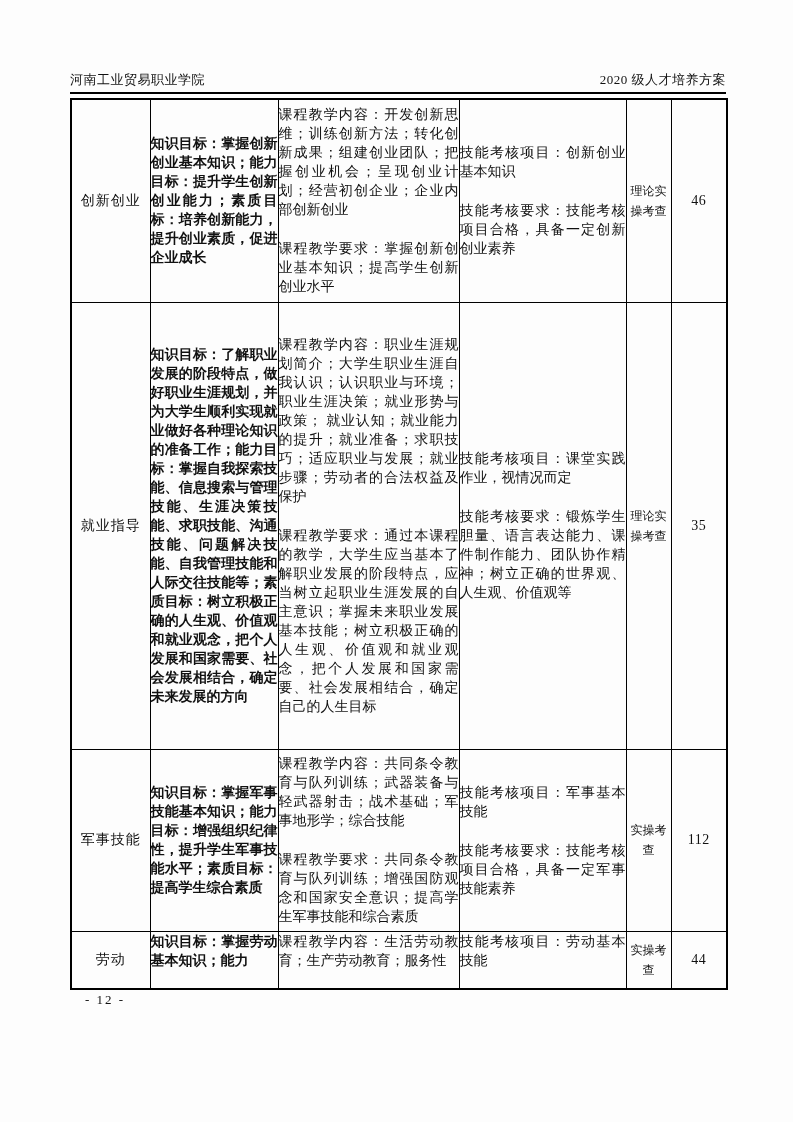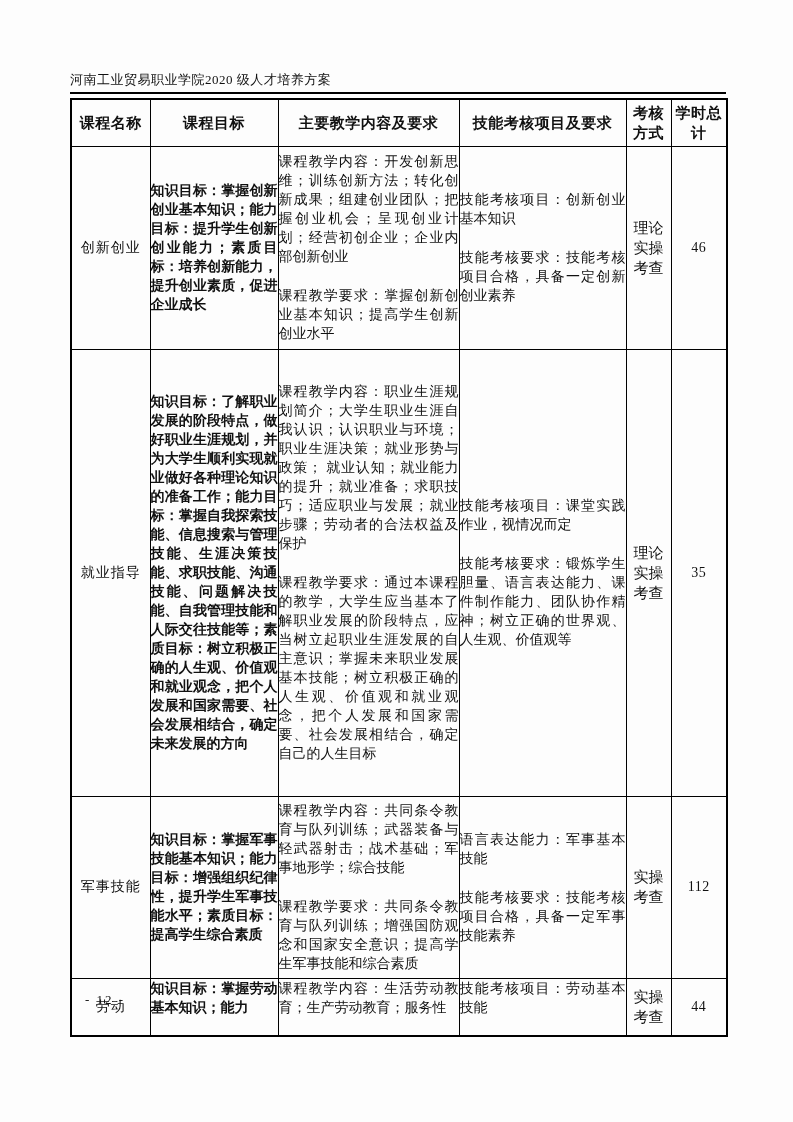--- a/index.html
+++ b/index.html
@@ -6,21 +6,21 @@
   body{
     width:793px;height:1122px;
     background:#fdfdfd;
     position:relative;
     font-family:"Liberation Serif","DejaVu Serif",serif;
     color:#111;
     overflow:hidden;
   }
   .page-header{
     position:absolute;left:70px;top:71px;width:656px;
-    display:flex;
+    display:flex;justify-content:space-between;
     font-size:13px;letter-spacing:0.5px;
   }
   .header-rule{
     position:absolute;left:70px;top:92px;width:656px;height:2px;background:#000;
   }
   table.main{
     position:absolute;left:70px;top:98px;width:656px;
     border-collapse:collapse;table-layout:fixed;
     border:2px solid #000;
   }
@@ -46,21 +46,21 @@
     vertical-align:middle;
     font-size:14px;line-height:19px;
     text-align:justify;text-justify:inter-character;
     word-break:break-all;
   }
   td.obj{padding:3px 5px;font-weight:bold;}
   td.content{padding:3px 6px;}
   td.assess{padding:3px 6px;}
   td.method{
     text-align:center;vertical-align:middle;
-    font-size:15px;line-height:20px;
+    font-size:12px;line-height:20px;
     word-break:break-all;padding:0 2px;
   }
   td.hours{
     text-align:center;vertical-align:middle;
     font-size:14px;letter-spacing:0.5px;
   }
   .p2{margin-top:20px;}
   tr.r4 td.obj, tr.r4 td.content, tr.r4 td.assess{
     vertical-align:top;
   }
@@ -82,28 +82,20 @@
 <table class="main">
   <colgroup>
     <col style="width:79px">
       <col style="width:128px">
       <col style="width:181px">
     <col style="width:167px">
       <col style="width:45px">
       <col style="width:56px">
   </colgroup>
   <tbody>
-    <tr class="hdr">
-      <th>课程名称</th>
-      <th>课程目标</th>
-      <th>主要教学内容及要求</th>
-      <th>技能考核项目及要求</th>
-      <th>考核方式</th>
-      <th>学时总计</th>
-    </tr>
 
     <tr class="r1">
       <td class="course">创新创业</td>
       <td class="obj">知识目标：掌握创新创业基本知识；能力目标：提升学生创新创业能力；素质目标：培养创新能力，提升创业素质，促进企业成长</td>
       <td class="content">
         <div>课程教学内容：开发创新思维；训练创新方法；转化创新成果；组建创业团队；把握创业机会；呈现创业计划；经营初创企业；企业内部创新创业</div>
         <div class="p2">课程教学要求：掌握创新创业基本知识；提高学生创新创业水平</div>
       </td>
       <td class="assess">
         <div>技能考核项目：创新创业基本知识</div>
@@ -129,21 +121,21 @@
     </tr>
 
     <tr class="r3">
       <td class="course">军事技能</td>
       <td class="obj">知识目标：掌握军事技能基本知识；能力目标：增强组织纪律性，提升学生军事技能水平；素质目标：提高学生综合素质</td>
       <td class="content">
         <div>课程教学内容：共同条令教育与队列训练；武器装备与轻武器射击；战术基础；军事地形学；综合技能</div>
         <div class="p2">课程教学要求：共同条令教育与队列训练；增强国防观念和国家安全意识；提高学生军事技能和综合素质</div>
       </td>
       <td class="assess">
-        <div>语言表达能力：军事基本技能</div>
+        <div>技能考核项目：军事基本技能</div>
         <div class="p2">技能考核要求：技能考核项目合格，具备一定军事技能素养</div>
       </td>
       <td class="method">实操考查</td>
       <td class="hours">112</td>
     </tr>
 
     <tr class="r4">
       <td class="course">劳动</td>
       <td class="obj">
         <div class="clip">知识目标：掌握劳动基本知识；能力</div>

